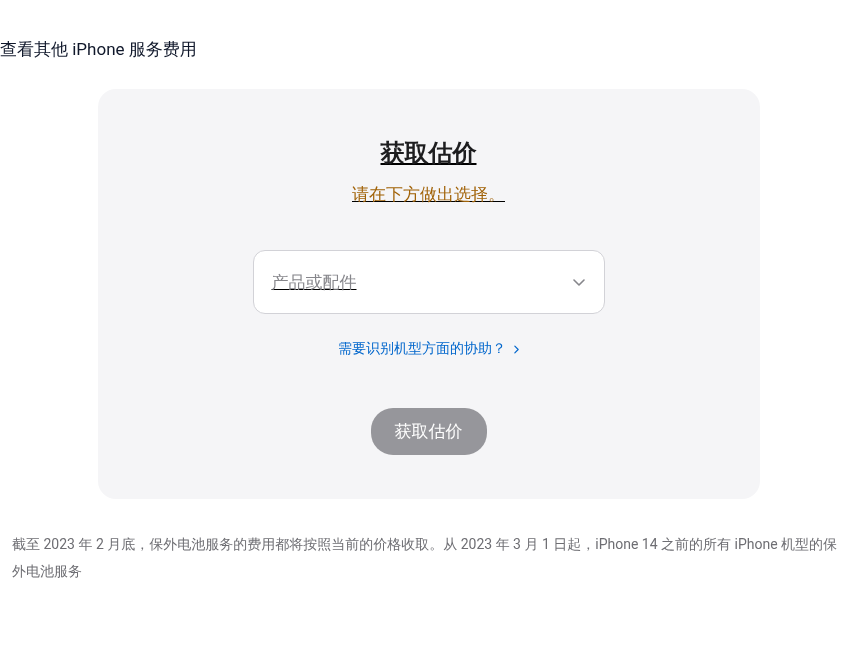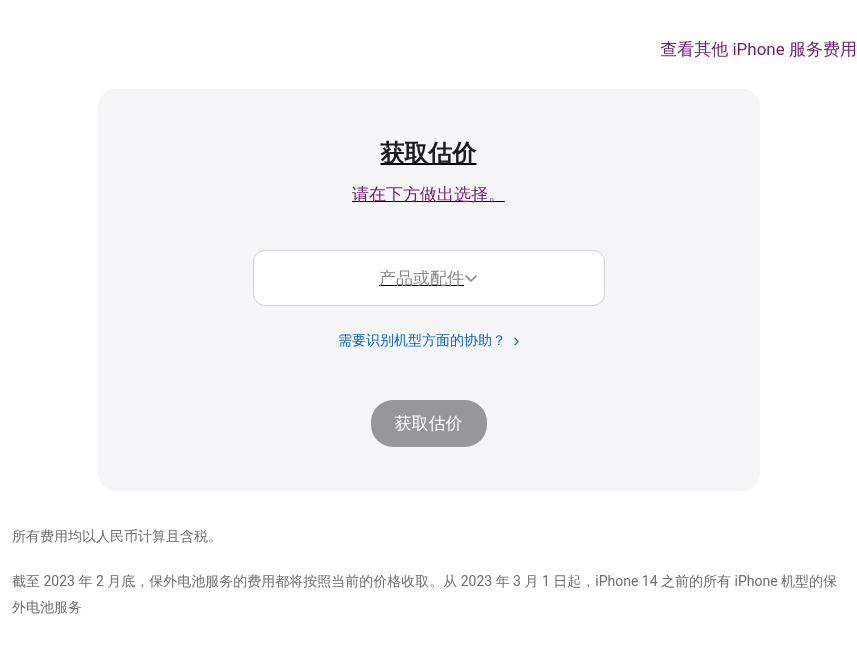--- a/index.html
+++ b/index.html
@@ -8,56 +8,56 @@
       box-sizing: border-box;
     }
     body {
       font-family: -apple-system, BlinkMacSystemFont, "Segoe UI", Roboto, Helvetica, Arial, sans-serif;
       background: #fff;
       width: 857px;
       height: 663px;
       position: relative;
     }
     .top-link {
-      text-align: right;
+      text-align: left;
       padding: 38px 0 28px;
-      color: #701a75;
+      color: #0f172a;
       font-size: 17px;
       font-weight: 400;
     }
     .card {
       background: #f5f5f7;
       border-radius: 18px;
       width: 662px;
       margin: 0 auto;
       padding: 48px 40px 44px;
       text-align: center;
       text-decoration: underline;
     }
     .card-title {
       font-size: 24px;
       font-weight: 600;
       color: #1d1d1f;
       margin-bottom: 14px;
     }
     .card-subtitle {
       font-size: 17px;
-      color: #701a75;
+      color: #a16207;
       margin-bottom: 44px;
     }
     .select-box {
       width: 352px;
-      height: 56px;
+      height: 64px;
       margin: 0 auto 24px;
       background: #fff;
       border: 1px solid #d2d2d7;
       border-radius: 12px;
       display: flex;
       align-items: center;
-      justify-content: center;
+      justify-content: space-between;
       padding: 0 18px;
       cursor: pointer;
     }
     .select-placeholder {
       color: #86868b;
       font-size: 17px;
     }
     .chevron {
       width: 14px;
       height: 14px;
@@ -132,17 +132,16 @@
         </svg>
     </span>
   </div>
 
   <div>
     <button class="estimate-button">获取估价</button>
   </div>
 </div>
 
 <div class="footer-text">
-  <p>所有费用均以人民币计算且含税。</p>
   <p>
     <span>截至 2023 年 2 月底，保外电池服务的费用都将按照当前的价格收取。从 2023 年 3 月 1 日起，iPhone 14 之前的所有 iPhone 机型的保外电池服务</span>
   </p>
 </div>
 
 </body></html>

